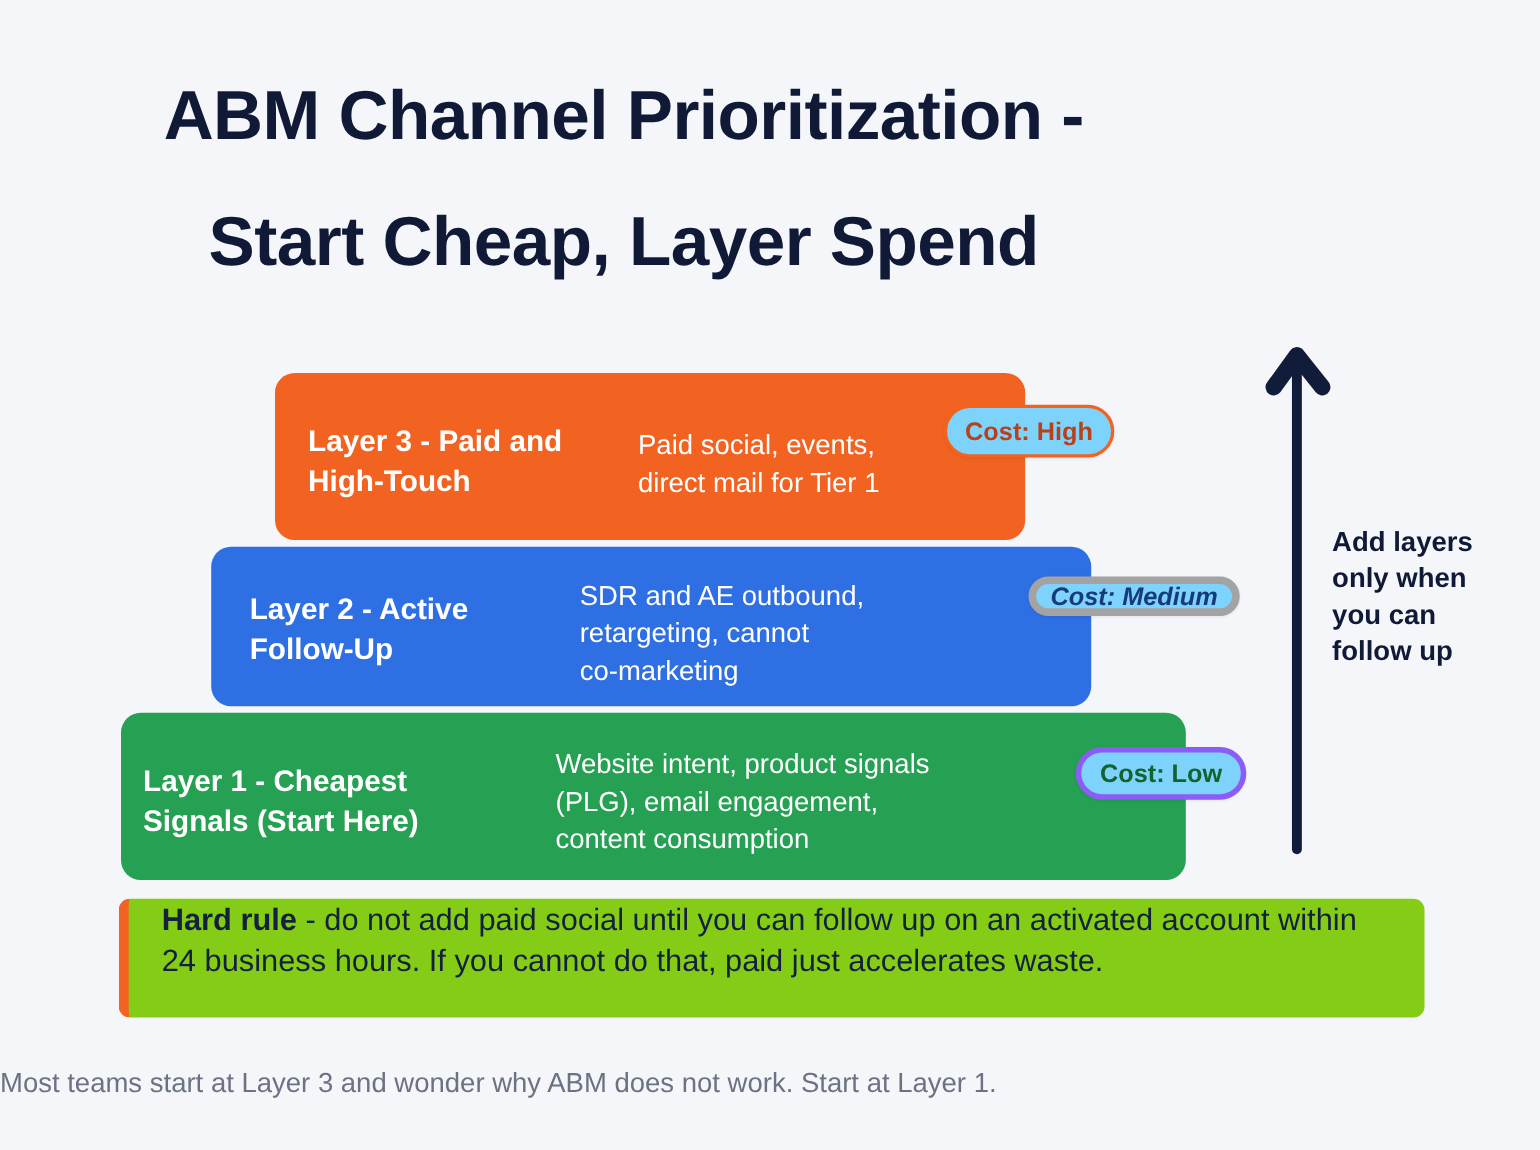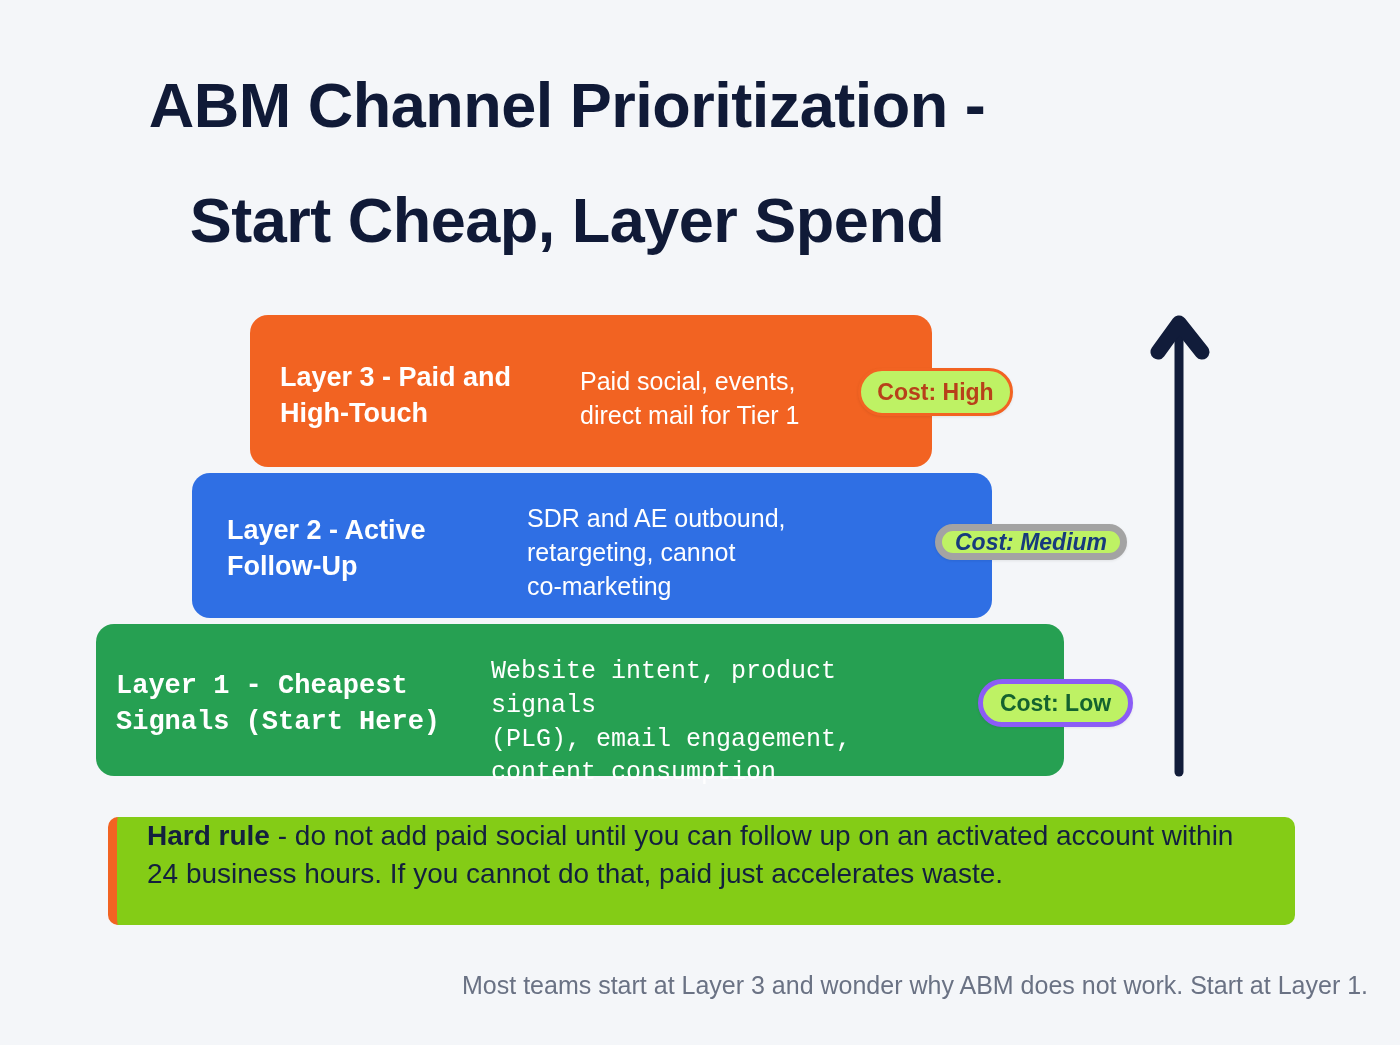--- a/index.html
+++ b/index.html
@@ -28,20 +28,21 @@
     letter-spacing:-0.5px;
   }
   .title .l2 { display:block;margin-top:28px; }
 
   
   .layer {
     position:absolute;
     border-radius:18px;
     display:flex;
     align-items:center;
+    margin-top:24px;
   }
   .layer-title {
     color:#ffffff;
     font-weight:bold;
     font-size:27px;
     line-height:1.34;
     white-space:pre-line;
   }
   .layer-desc {
     color:#ffffff;
@@ -63,31 +64,30 @@
   
   #layer2 {
     left:192px; top:473px; width:800px; height:145px;
     background:#2f6fe4;
   }
   #layer2 .layer-title { position:absolute; left:35px; top:39px; }
   #layer2 .layer-desc  { position:absolute; left:335px; top:29px; width:370px; }
 
   
   #layer1 {
-    left:96px; top:624px; width:968px; height:152px;
+    left:110px; top:624px; width:968px; height:152px;
     background:#26a052;
-    font-family:Liberation Mono, monospace;
   }
   #layer1 .layer-title { position:absolute; left:20px; top:44px; }
   #layer1 .layer-desc  { position:absolute; left:395px; top:31px; width:460px; }
 
   
   .pill {
     position:absolute;
-    background:#bef264;
+    background:#7dd3fc;
     border-radius:999px;
     display:flex;
     align-items:center;
     justify-content:center;
     font-weight:bold;
     font-size:23px;
     white-space:nowrap;
     box-shadow:0 1px 3px rgba(0,0,0,0.08);
   }
   #pill-high {
@@ -144,21 +144,21 @@
     line-height:1.34;
     font-weight:normal;
   }
   .hardrule-text b { font-weight:bold; }
 
   
   .footer {
     position:absolute;
     left:0; top:971px;
     width:1368px;
-    text-align:right;
+    text-align:left;
     color:#6a7284;
     font-size:25px;
     font-weight:normal;
   }
 </style>
 </head>
 <body>
 
 <div class="canvas">
 
@@ -198,20 +198,24 @@
   <div class="pill" id="pill-low">
     <span>Cost: Low</span>
   </div>
 
   <div class="arrow-wrap">
     <svg width="70" height="468" viewBox="0 0 70 468" xmlns="http://www.w3.org/2000/svg">
       <line x1="29" y1="14" x2="29" y2="460" stroke="#111c3a" stroke-width="9" stroke-linecap="round"></line>
       <path d="M 8 40 L 29 11 L 52 40" fill="none" stroke="#111c3a" stroke-width="15" stroke-linecap="round" stroke-linejoin="round"></path>
     </svg>
   </div>
+  <div class="arrow-text">Add layers
+only when
+you can
+follow up</div>
 
   <div class="hardrule">
     <p class="hardrule-text"><b>Hard rule</b><span> - do not add paid social until you can follow up on an activated account within 24 business hours. If you cannot do that, paid just accelerates waste.</span></p>
   </div>
 
   <div class="footer">Most teams start at Layer 3 and wonder why ABM does not work. Start at Layer 1.</div>
 
 </div>
 
 </body></html>

